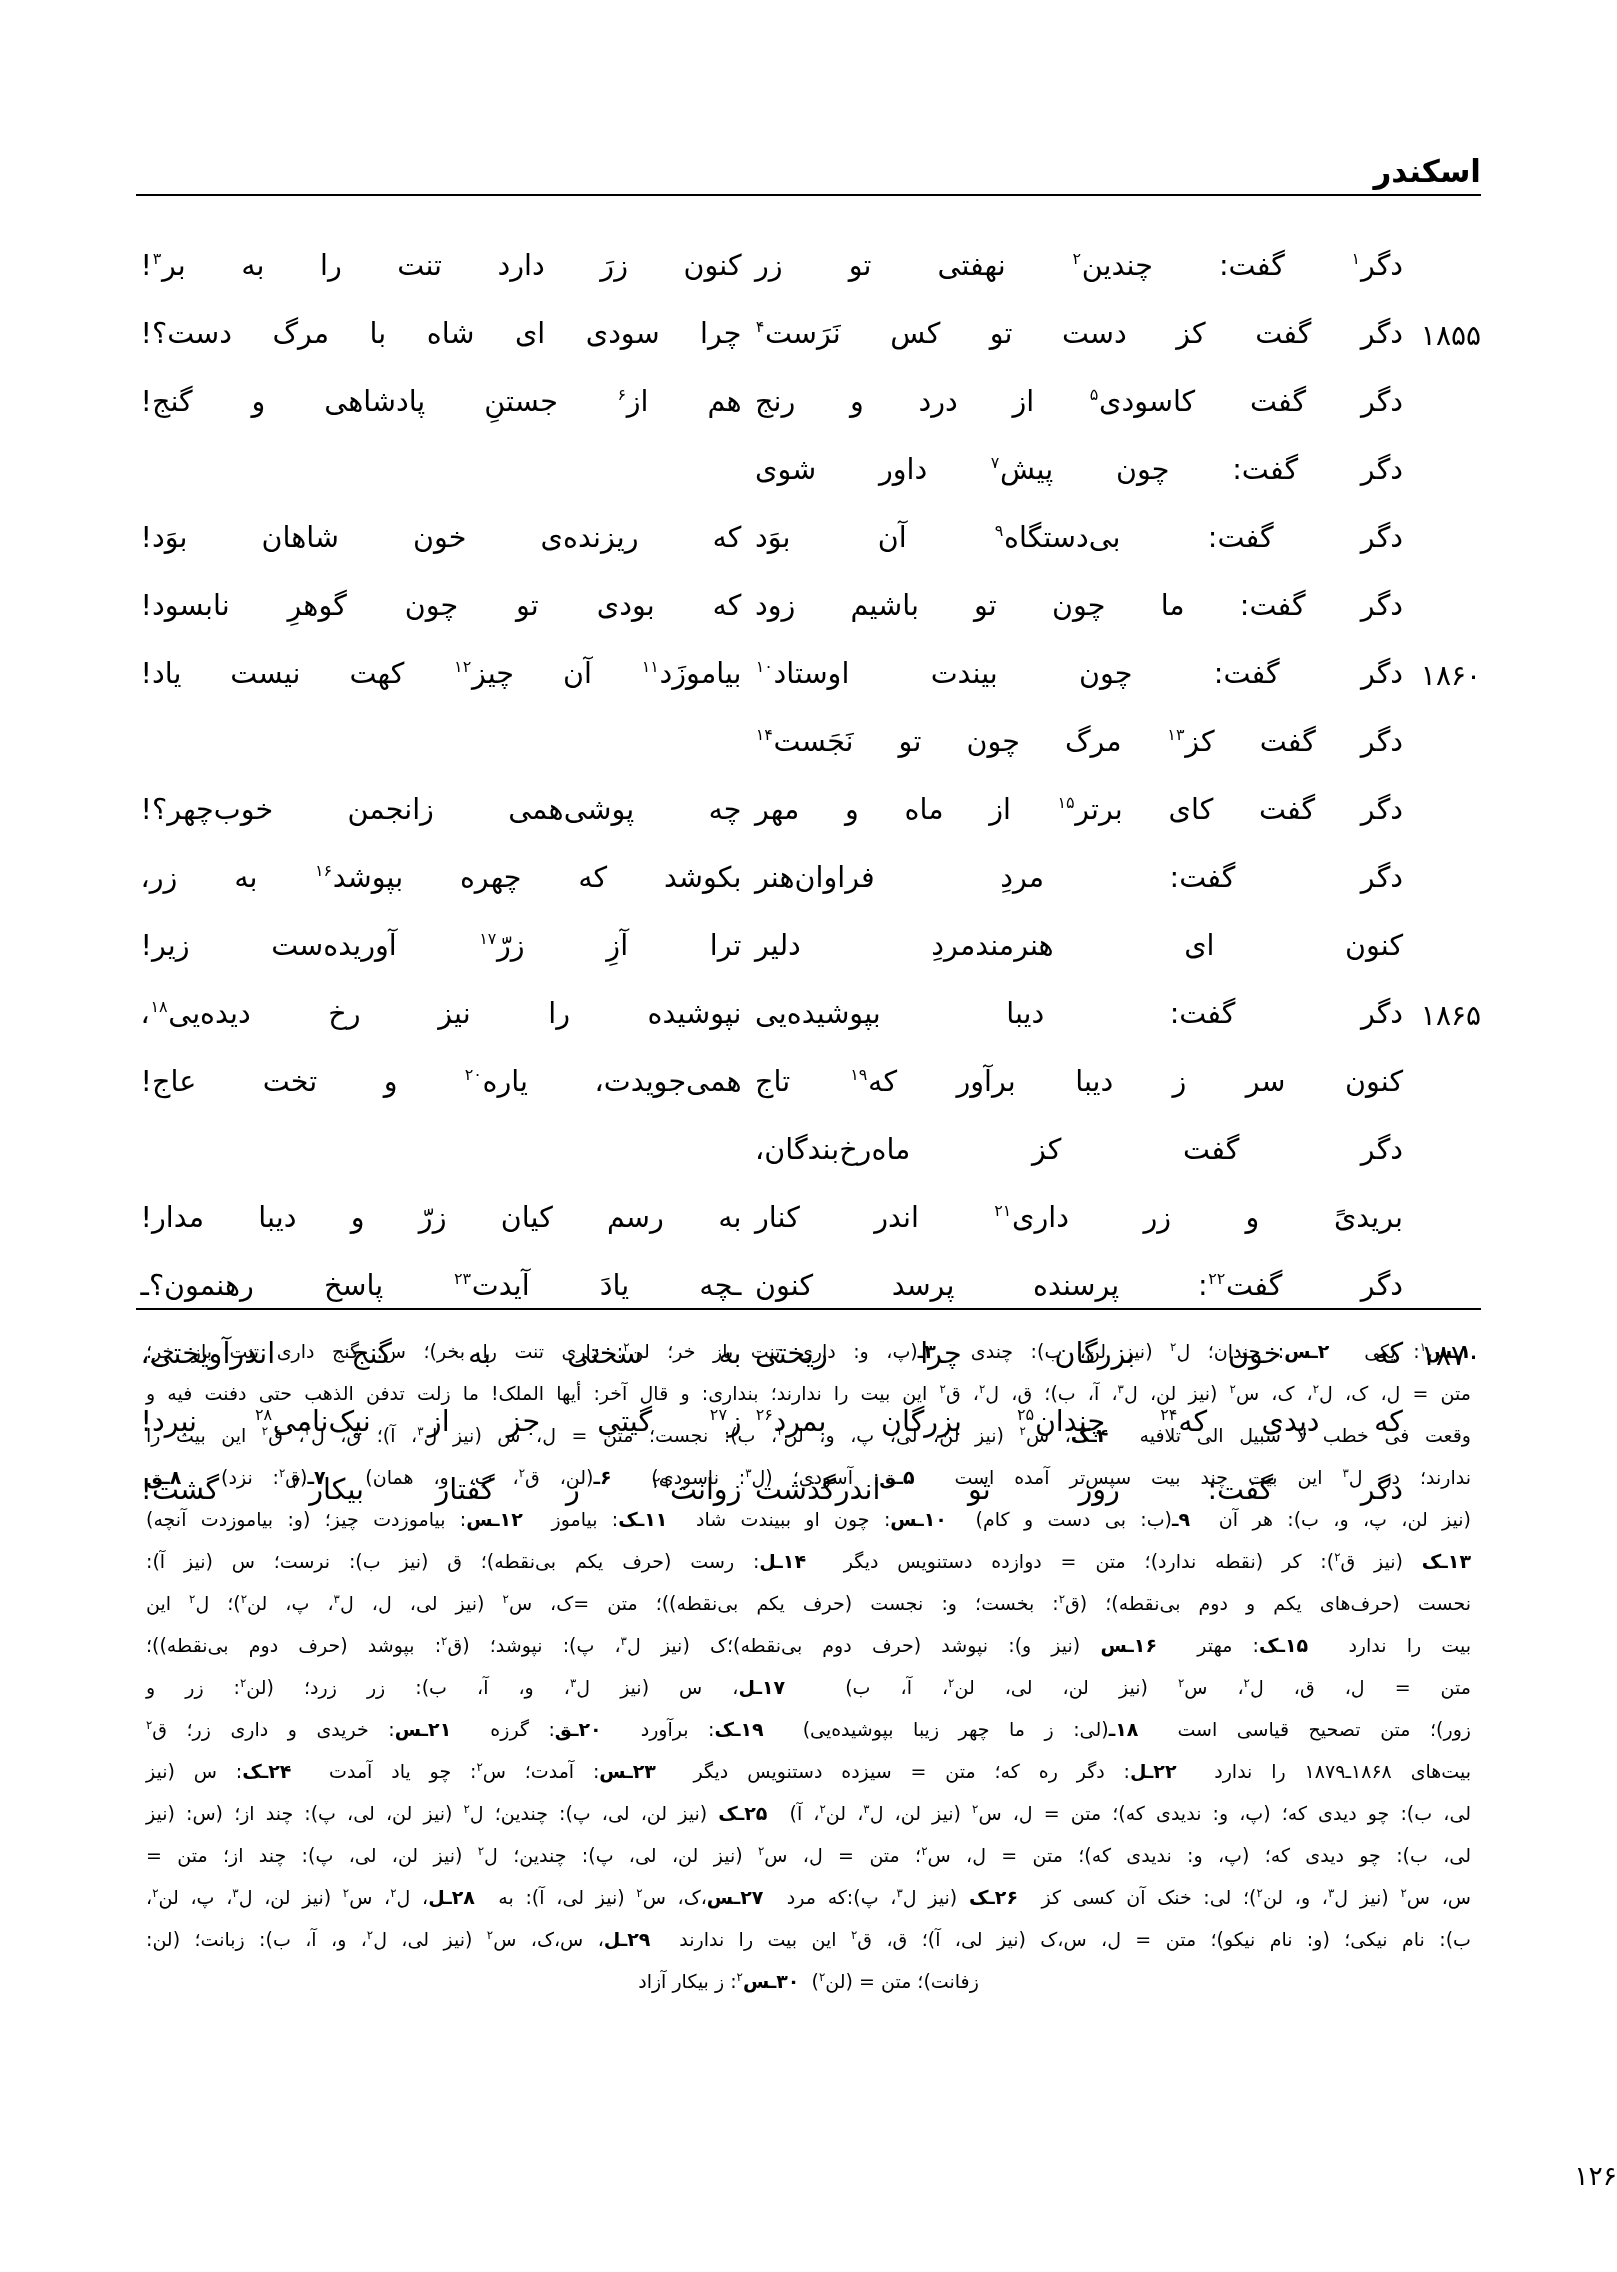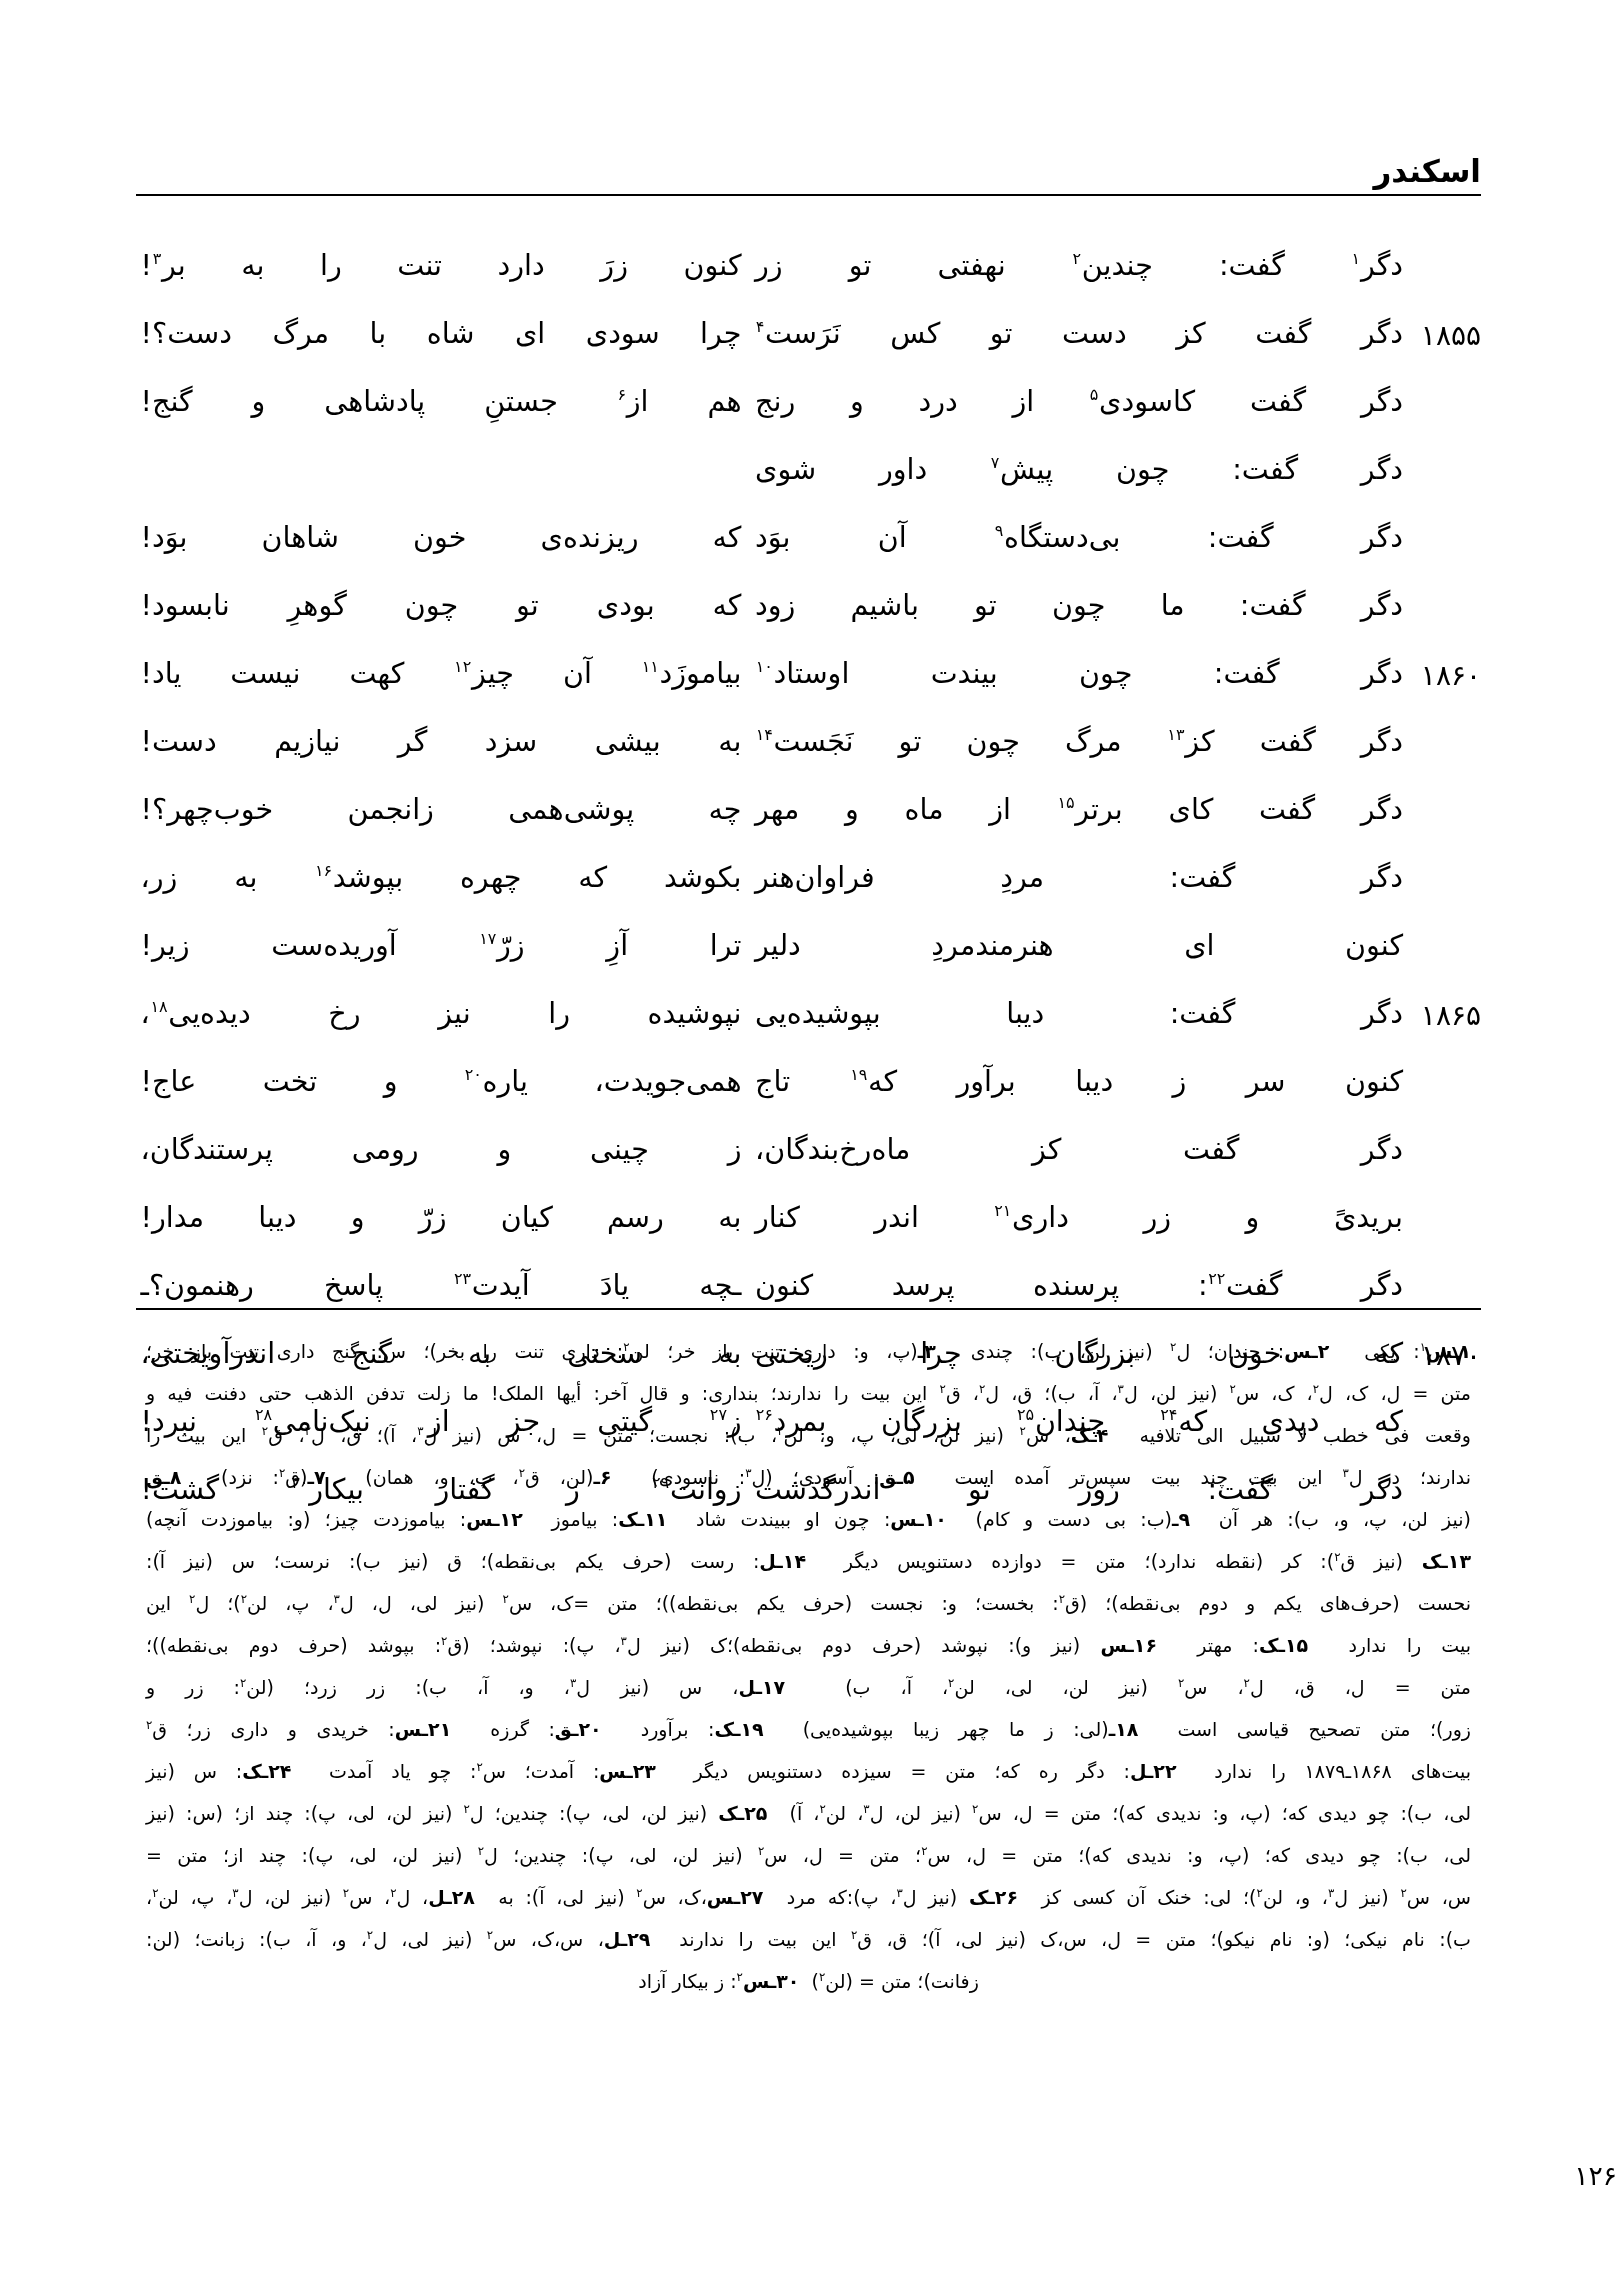--- a/index.html
+++ b/index.html
@@ -239,23 +239,20 @@
         </div>
         <div class="hemistich hem-left">
           <span class="hem-text">بیاموزَد<sup class="fn">۱۱</sup> آن چیز<sup class="fn">۱۲</sup> کهت نیست یاد!</span>
         </div>
       </div>
       <div class="couplet">
         <div class="hemistich hem-right">
           <span class="line-number blank">0</span>
           <span class="hem-text">دگر گفت کز<sup class="fn">۱۳</sup> مرگ چون تو نَجَست<sup class="fn">۱۴</sup></span>
         </div>
-        <div class="hemistich hem-left">
-          <span class="hem-text">به بیشی سزد گر نیازیم دست!</span>
-        </div>
       </div>
       <div class="couplet">
         <div class="hemistich hem-right">
           <span class="line-number blank">0</span>
           <span class="hem-text">دگر گفت کای برتر<sup class="fn">۱۵</sup> از ماه و مهر</span>
         </div>
         <div class="hemistich hem-left">
           <span class="hem-text">چه پوشی‌همی زانجمن خوب‌چهر؟!</span>
         </div>
       </div>
@@ -292,23 +289,20 @@
           <span class="hem-text">کنون سر ز دیبا برآور که<sup class="fn">۱۹</sup> تاج</span>
         </div>
         <div class="hemistich hem-left">
           <span class="hem-text">همی‌جویدت، یاره<sup class="fn">۲۰</sup> و تخت عاج!</span>
         </div>
       </div>
       <div class="couplet">
         <div class="hemistich hem-right">
           <span class="line-number blank">0</span>
           <span class="hem-text">دگر گفت کز ماه‌رخ‌بندگان،</span>
-        </div>
-        <div class="hemistich hem-left">
-          <span class="hem-text">ز چینی و رومی پرستندگان،</span>
         </div>
       </div>
       <div class="couplet">
         <div class="hemistich hem-right">
           <span class="line-number blank">0</span>
           <span class="hem-text">بریدیً و زر داری<sup class="fn">۲۱</sup> اندر کنار</span>
         </div>
         <div class="hemistich hem-left">
           <span class="hem-text">به رسم کیان زرّ و دیبا مدار!</span>
         </div>

